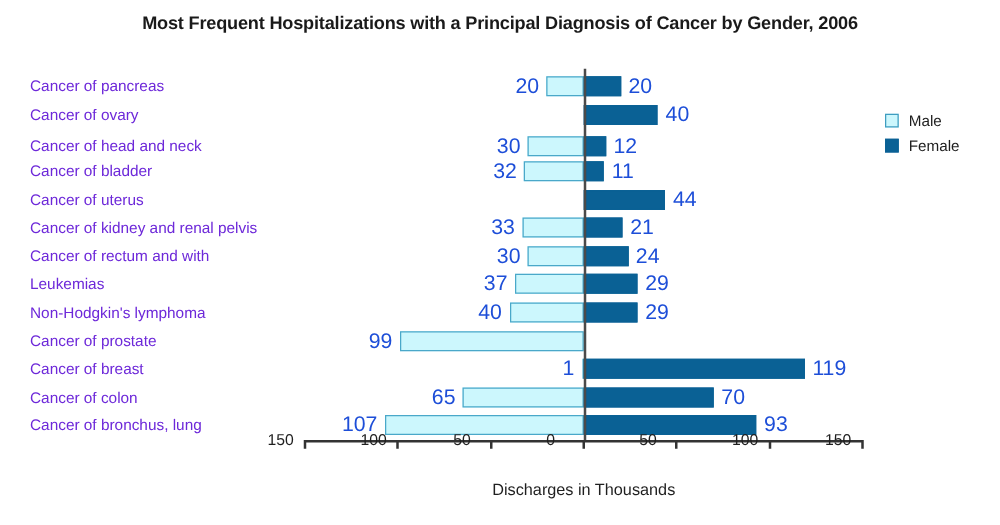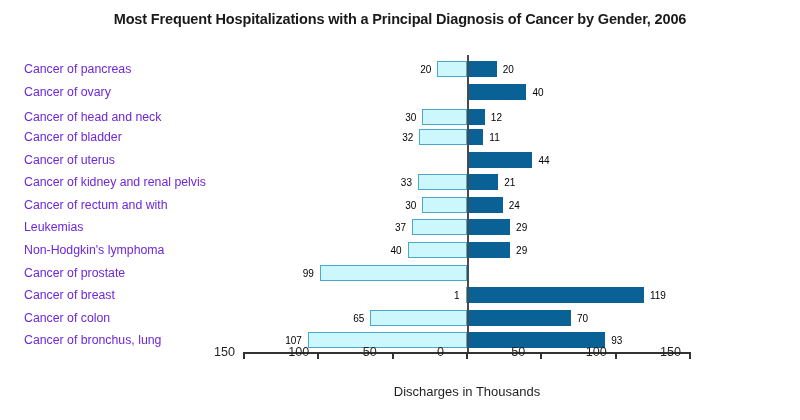--- a/index.html
+++ b/index.html
@@ -69,22 +69,22 @@
     border: 1px solid #4aa8c9;
   }
   .bar.female {
     background: #0a6195;
     border: 1px solid #0a6195;
   }
   .vlabel {
     position: absolute;
     top: 50%;
     transform: translateY(-50%);
-    font-size: 10px;
-    color: #000000;
+    font-size: 17px;
+    color: #1d4ed8;
     white-space: nowrap;
   }
   .vlabel.left  { text-align: right; }
   .vlabel.right { text-align: left; }
 
   
   #zero-line {
     position: absolute;
     left: 223px;
     top: -3px;
@@ -260,14 +260,24 @@
         <div class="tick-label" style="left: 297.333px;">50</div>
         <div class="tick" style="left: 370.667px;"></div>
         <div class="tick-label" style="left: 371.667px;">100</div>
         <div class="tick" style="left: 445px;"></div>
         <div class="tick-label" style="left: 446px;">150</div>
       </div>
 
     <div id="x-axis-title">Discharges in Thousands</div>
   </div>
 
+  <div id="legend">
+    <div class="legend-item">
+      <span class="legend-swatch male"></span>
+      <span>Male</span>
+    </div>
+    <div class="legend-item">
+      <span class="legend-swatch female"></span>
+      <span>Female</span>
+    </div>
+  </div>
 
 </div>
 
 </body></html>

